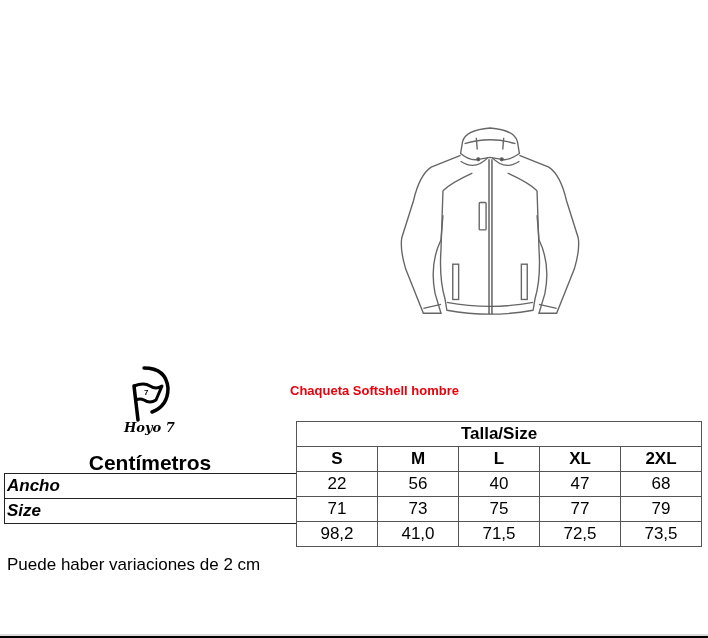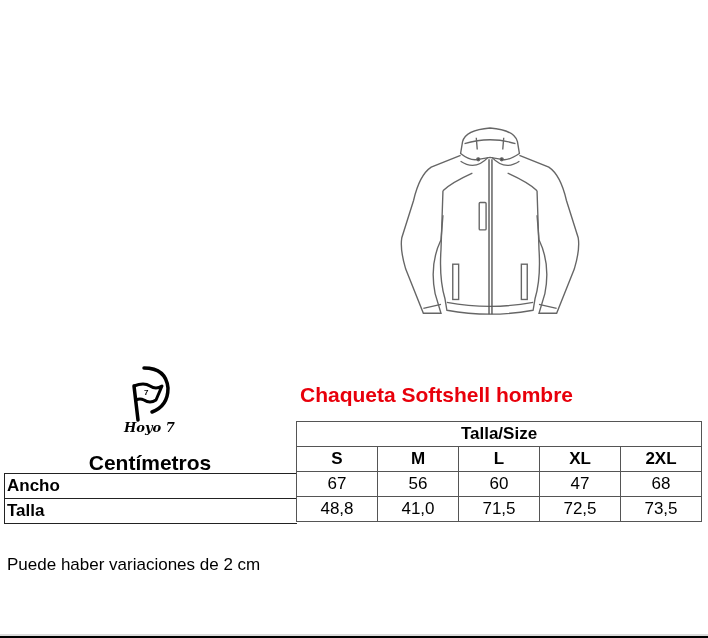--- a/index.html
+++ b/index.html
@@ -3,41 +3,41 @@
   <meta charset="utf-8">
   <style>
     html, body { margin: 0; padding: 0; }
     body {
       width: 708px; height: 638px; background: #ffffff; position: relative; overflow: hidden;
       font-family: "Liberation Sans", sans-serif; color: #000;
     }
     .jacket { position: absolute; left: 392px; top: 122px; width: 196px; height: 206px; }
     .logo { position: absolute; left: 110px; top: 362px; width: 80px; height: 74px; }
     .title {
-      position: absolute; left: 300px; top: 383px; font-size: 21px; font-weight: bold; color: #e8000b;
+      position: absolute; left: 290px; top: 383px; font-size: 13px; font-weight: bold; color: #e8000b;
       white-space: nowrap;
     }
     .cm-label {
       position: absolute; left: 4px; top: 451px; width: 292px; text-align: center;
       font-size: 21px; font-weight: bold;
     }
     table.sizes {
       position: absolute; left: 296px; top: 421px; border-collapse: collapse;
     }
     table.sizes td, table.sizes th {
       border: 1px solid #555; height: 24px; padding: 0; text-align: center; font-size: 17px;
     }
     table.sizes th { font-weight: bold; }
     table.sizes th.size-col { width: 80px; }
     table.labels {
       position: absolute; left: 4px; top: 473px; border-collapse: collapse;
     }
     table.labels td {
       border: 1px solid #222; border-right: none; height: 24px; padding: 0 0 0 2px; width: 290px;
-      font-size: 17px; font-weight: bold; text-align: left;
+      font-size: 17px; font-weight: bold; text-align: left; font-style: italic;
     }
     .note {
       position: absolute; left: 7px; top: 555px; font-size: 17px; white-space: nowrap;
     }
     .bottom-rule {
       position: absolute; left: 0; top: 634px; width: 708px; height: 4px;
       background: linear-gradient(#dcdcdc 0, #dcdcdc 2px, #000 2px, #000 4px);
     }
   </style>
 </head>
@@ -82,46 +82,53 @@
 <div class="title">Chaqueta Softshell hombre</div>
 
 <div class="cm-label">Centímetros</div>
 
 <table class="labels">
   <tbody>
       <tr>
         <td>Ancho</td>
       </tr>
   <tr>
-        <td>Talla</td>
+        <td>Size</td>
       </tr>
 </tbody>
   </table>
 
 <table class="sizes">
   <tbody>
       <tr>
     <th colspan="5">Talla/Size</th>
   </tr>
   <tr>
     <th class="size-col">S</th>
     <th class="size-col">M</th>
     <th class="size-col">L</th>
     <th class="size-col">XL</th>
     <th class="size-col">2XL</th>
   </tr>
   <tr>
-    <td>67</td>
+    <td>22</td>
     <td>56</td>
-    <td>60</td>
+    <td>40</td>
     <td>47</td>
     <td>68</td>
   </tr>
   <tr>
-    <td>48,8</td>
+    <td>71</td>
+    <td>73</td>
+    <td>75</td>
+    <td>77</td>
+    <td>79</td>
+  </tr>
+  <tr>
+    <td>98,2</td>
     <td>41,0</td>
     <td>71,5</td>
     <td>72,5</td>
     <td>73,5</td>
   </tr>
 </tbody>
   </table>
 
 <div class="note">Puede haber variaciones de 2 cm</div>
 

